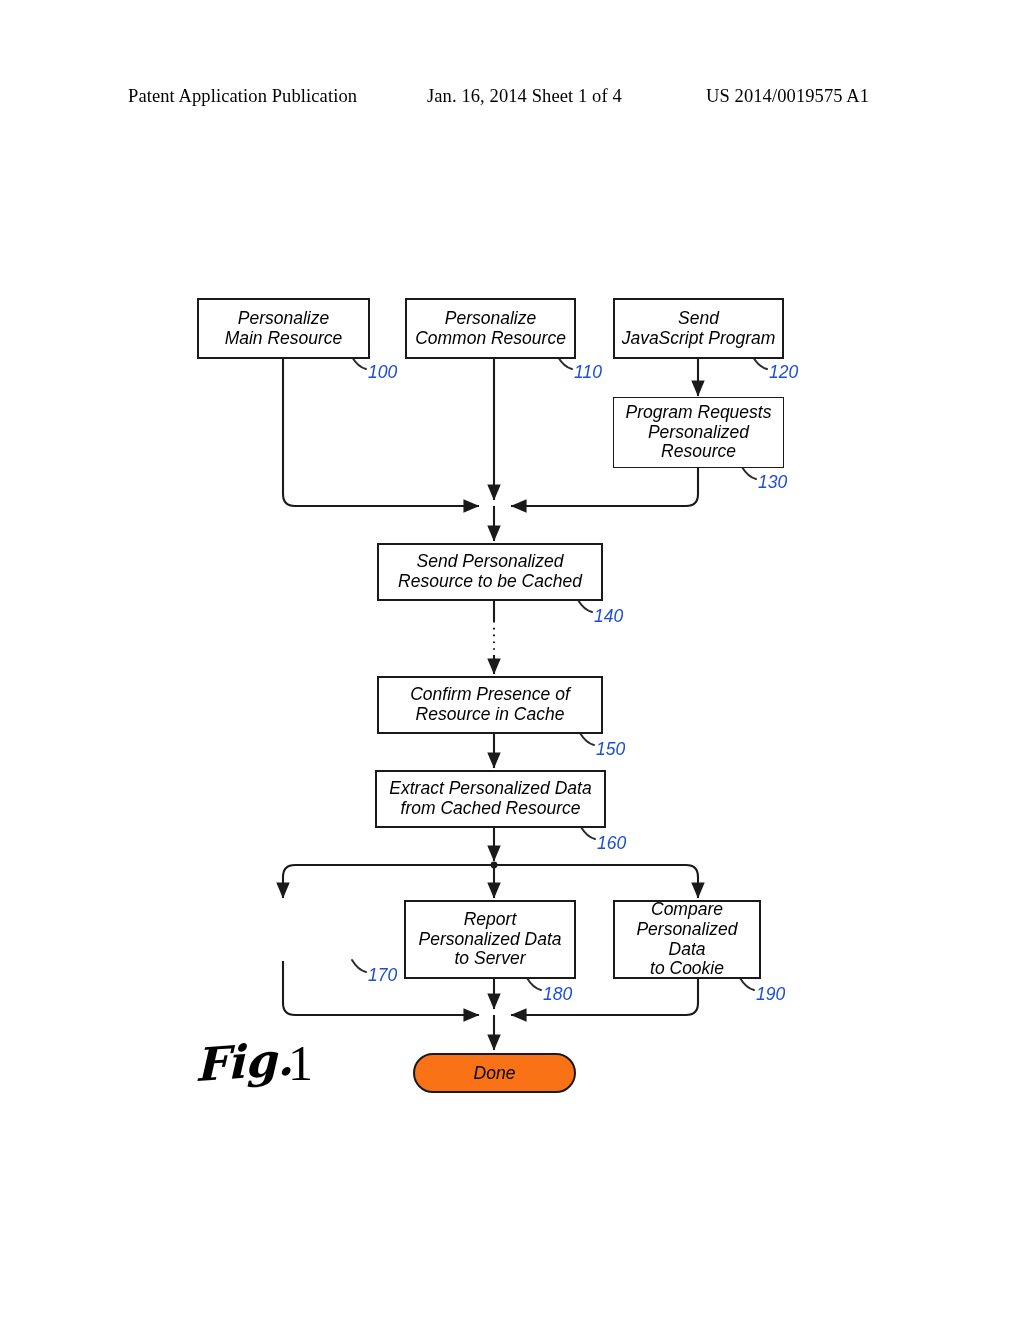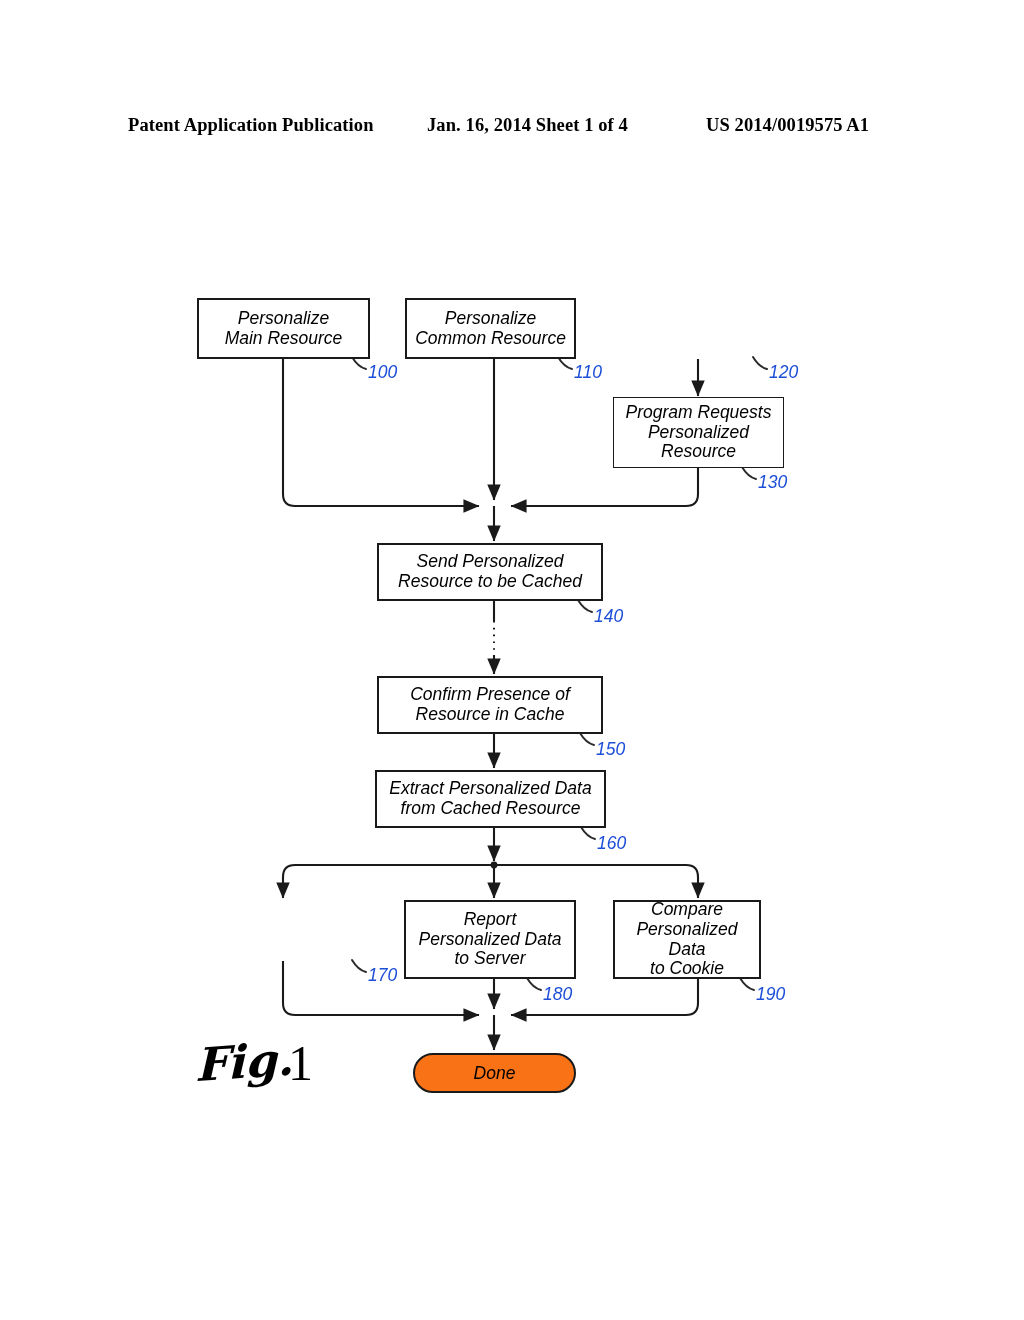--- a/index.html
+++ b/index.html
@@ -21,26 +21,25 @@
   #header {
     position: absolute;
     left: 0;
     top: 86px;
     width: 1024px;
     height: 28px;
   }
   #header .hdr-text {
     position: absolute;
     font-family: "Liberation Serif", serif;
-    font-weight: bold;
+    font-weight: normal;
     font-size: 18.5px;
     color: #000000;
     white-space: nowrap;
     letter-spacing: 0.1px;
-    margin-top: 29px;
   }
   #hdr-pub   { left: 128px; top: 0; }
   #hdr-date  { left: 427px; top: 0; }
   #hdr-num   { left: 706px; top: 0; }
 
   
   #diagram {
     position: absolute;
     left: 0;
     top: 0;
@@ -199,20 +198,23 @@
   <div class="node" style="left:197px; top:298px; width:173px; height:61px;">
     <span class="node-label">Personalize<br>Main Resource</span>
   </div>
   <div class="refnum" style="left:368px; top:362px;">100</div>
 
   <div class="node" style="left:405px; top:298px; width:171px; height:61px;">
     <span class="node-label">Personalize<br>Common Resource</span>
   </div>
   <div class="refnum" style="left:574px; top:362px;">110</div>
 
+  <div class="node" style="left:613px; top:298px; width:171px; height:61px;">
+    <span class="node-label">Send<br>JavaScript Program</span>
+  </div>
   <div class="refnum" style="left:769px; top:362px;">120</div>
 
   <div class="node thin" style="left:613px; top:397px; width:171px; height:71px;">
     <span class="node-label">Program Requests<br>Personalized<br>Resource</span>
   </div>
   <div class="refnum" style="left:758px; top:472px;text-align:center;">130</div>
 
   <div class="node" style="left:377px; top:543px; width:226px; height:58px;">
     <span class="node-label">Send Personalized<br>Resource to be Cached</span>
   </div>

